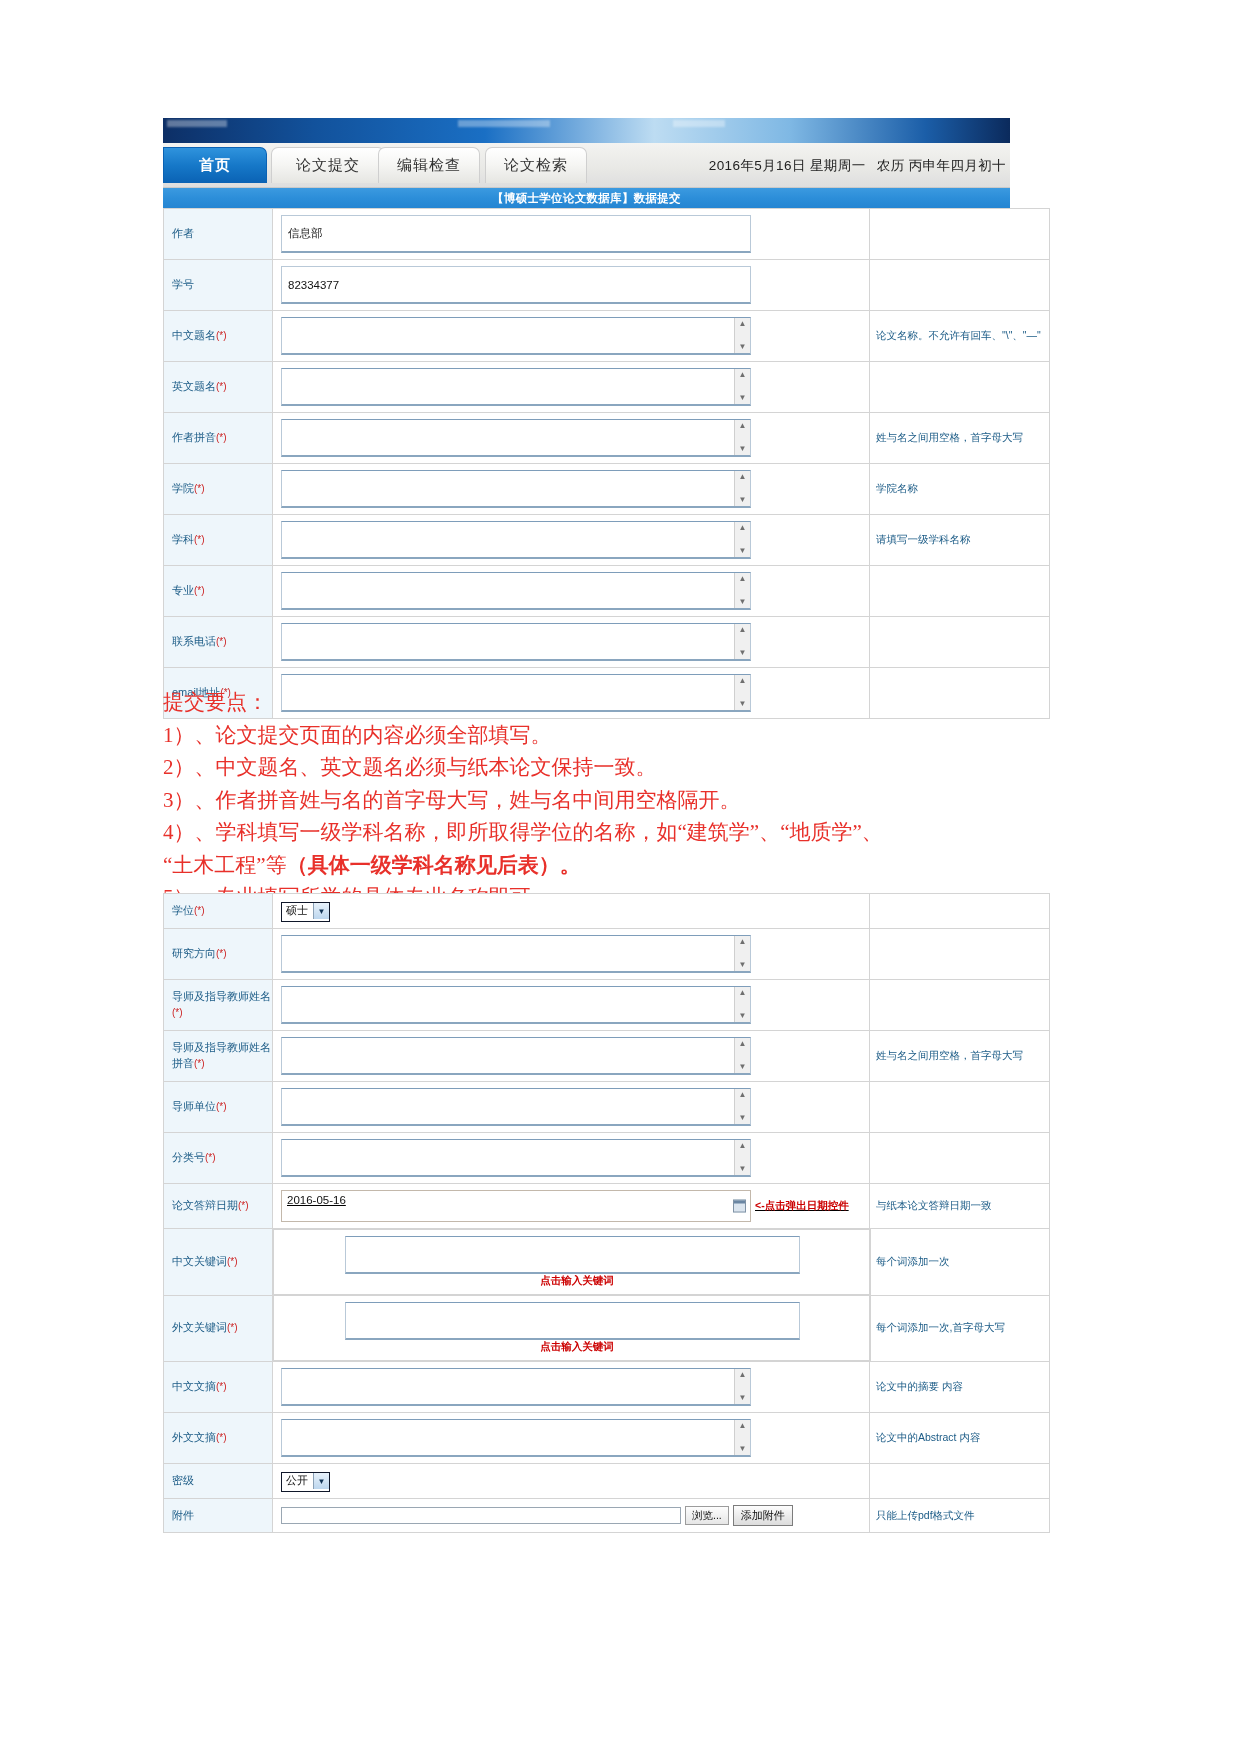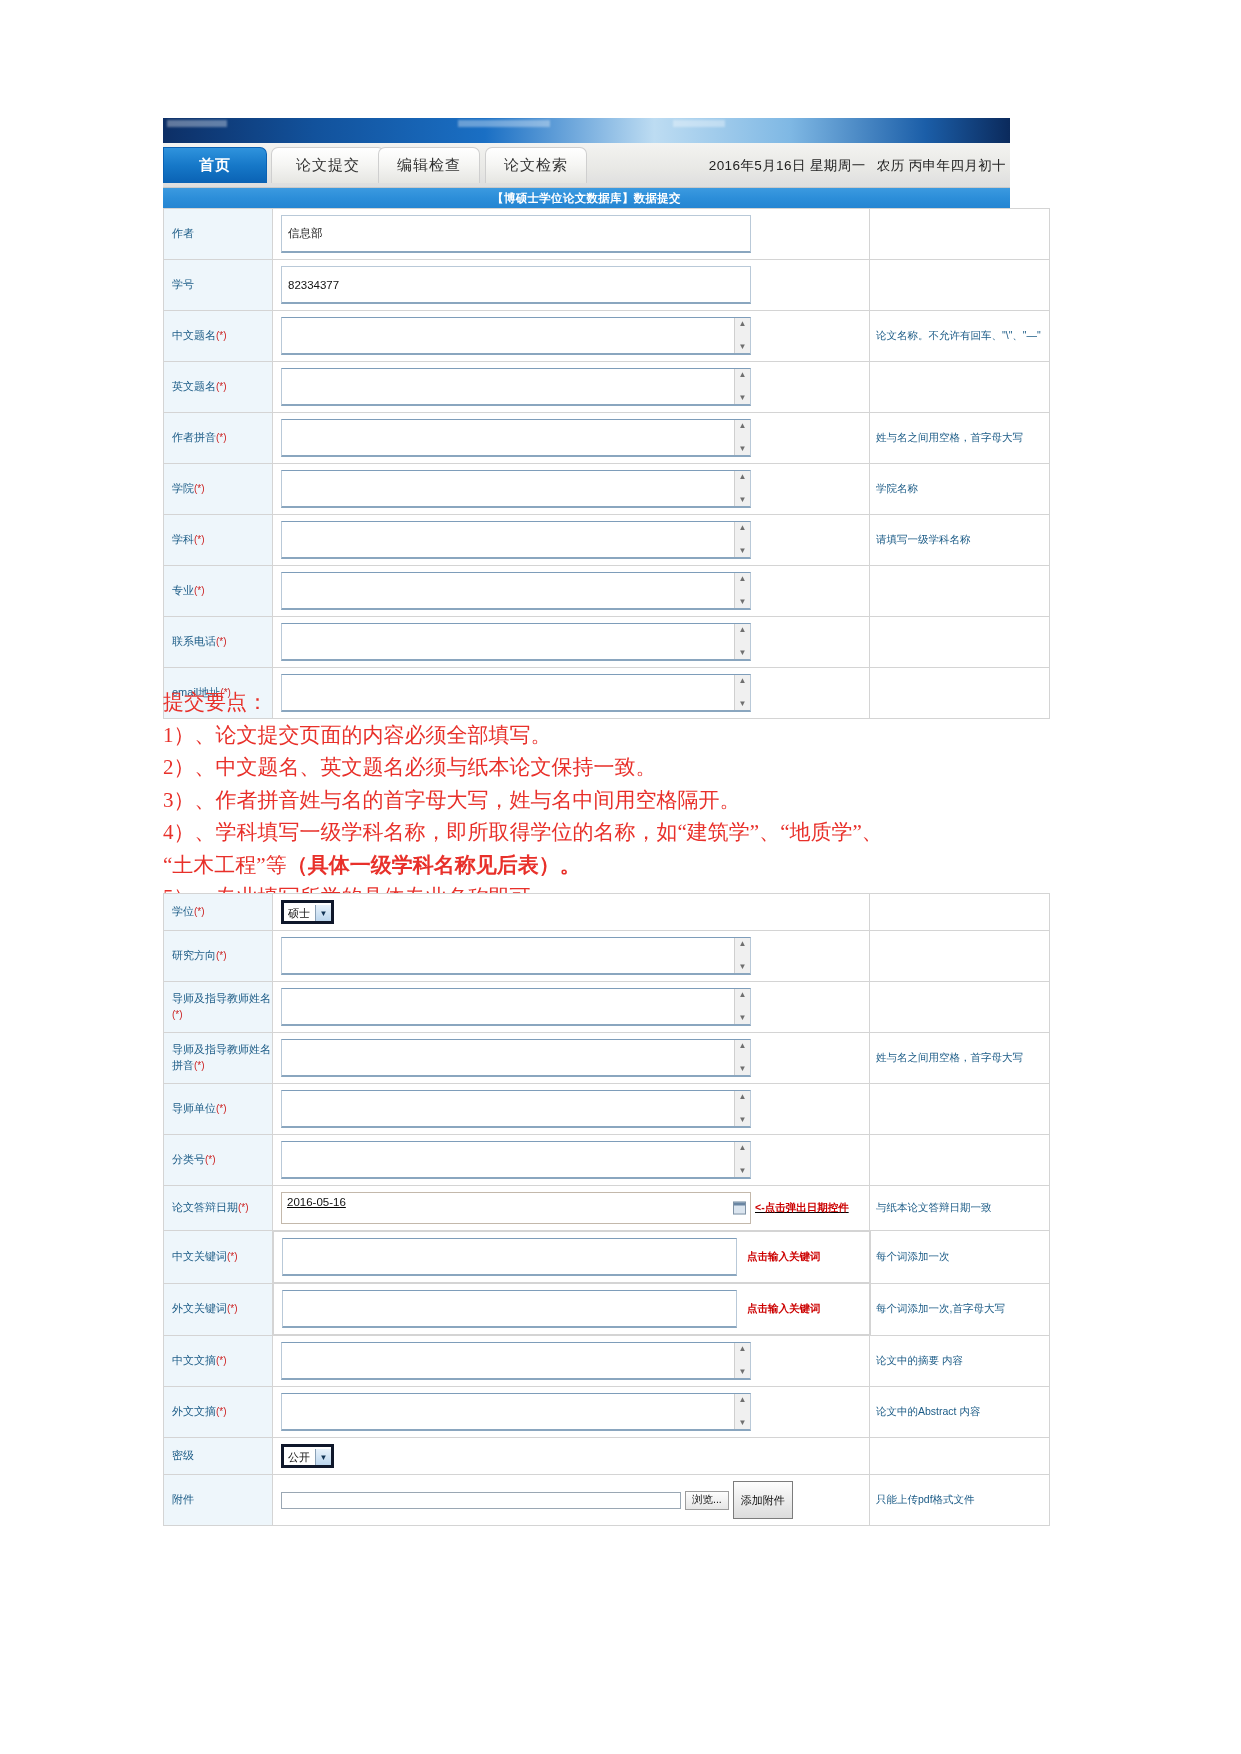--- a/index.html
+++ b/index.html
@@ -186,23 +186,23 @@
     border-bottom: 2px solid #8aa6bf;
     font-size: 11.5px;
     color: #111;
     padding: 4px 6px;
     font-family: "Liberation Sans", sans-serif;
   }
 
   
   .sel {
     display: inline-flex;
-    align-items: flex-end;
+    align-items: flex-start;
     height: 18px;
-    border: 3px solid #0f172a;
+    border: 1px solid #0f172a;
     background: #ffffff;
     font-size: 11px;
     color: #111;
     padding: 0 0 0 4px;
   }
   .sel .val { padding-right: 5px; }
   .sel .caret {
     width: 15px; height: 16px;
     background: linear-gradient(to bottom, #e8f2fb, #bcd6ee);
     border-left: 1px solid #8aa0b5;
@@ -243,21 +243,21 @@
     margin-left: 4px;
     white-space: nowrap;
   }
   .kw-hint {
     color: #cc0000;
     font-size: 10.5px;
     font-weight: bold;
     white-space: nowrap;
     margin-left: 10px;
   }
-  .fld-flex { display: flex; align-items: center; }
+  .fld-flex { display: flex; align-items: center; flex-direction: column; }
 
   
   .attachrow { display: flex; align-items: center; }
   .attach-input {
     box-sizing: border-box;
     width: 400px; height: 17px;
     border: 1px solid #9aa7b3;
     background: #ffffff;
   }
   .btn {
@@ -269,21 +269,21 @@
     padding: 2px 6px;
     margin-left: 4px;
     height: 19px;
     display: inline-flex;
     align-items: center;
     white-space: nowrap;
   }
   .btn.primary {
     background: linear-gradient(to bottom, #fdfdfd, #dcdcdc);
     border: 1px solid #7c7c7c;
-    height: 38px;
+    height: 21px;
     font-size: 11px;
     padding: 2px 7px;
   }
 
   
   .notes {
     position: absolute;
     left: 163px; top: 686px;
     width: 850px;
     color: #e8302a;

